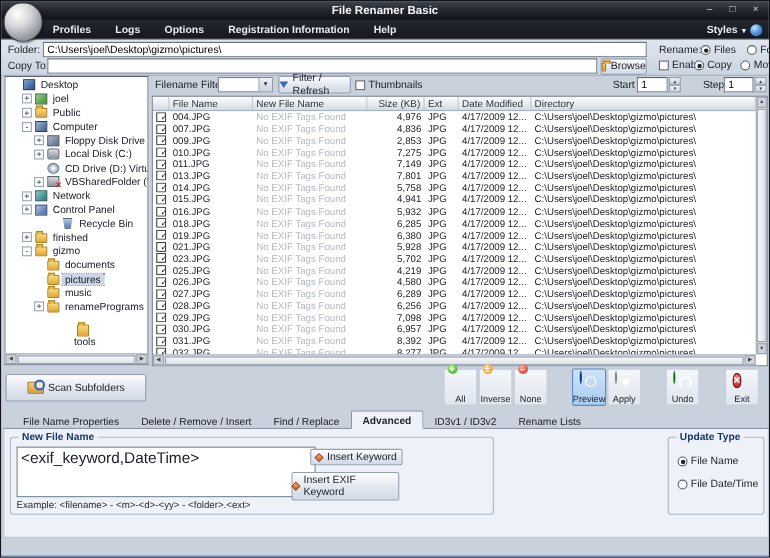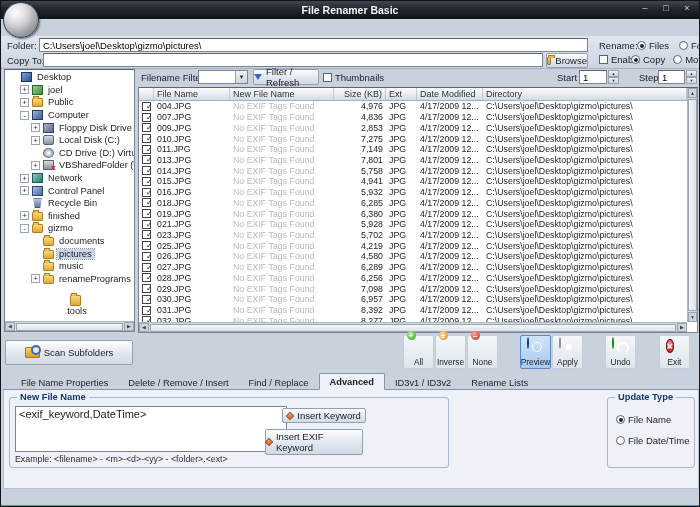--- a/index.html
+++ b/index.html
@@ -168,21 +168,21 @@
   .tabstrip { position:absolute; left:2px; top:370px; width:696px; height:19px; display:flex;
               align-items:flex-end; padding-left:8px; border-bottom:1px solid #8a94a8; }
   .tab { padding:3px 10px 2px; font-size:9.3px; color:#20242c; cursor:default; margin-bottom:-1px; }
   .tab.selected { background:#eef1f7; border:1px solid #8a94a8; border-bottom:1px solid #eef1f7;
                   font-weight:bold; border-radius:2px 2px 0 0; }
   .tabpanel { position:absolute; left:2px; top:389px; width:696px; height:99px; background:#eef1f7;
               border:1px solid #b8c2d2; border-top:none; }
   .groupbox { position:absolute; border:1px solid #aab6ca; border-radius:3px; }
   .groupbox .legend { position:absolute; top:-6px; left:7px; background:#eef1f7; padding:0 3px;
                       font-size:9.3px; font-weight:bold; color:#16366e; }
-  .kw-area { position:absolute; background:#fff; border:1px solid #7a8494; font-size:11px;
+  .kw-area { position:absolute; background:#fff; border:1px solid #7a8494; font-size:14px;
              padding:1px 3px; overflow:hidden; font-family:"Liberation Sans",sans-serif; }
   .pen { width:6px; height:6px; background:linear-gradient(135deg,#ffb060,#d05818);
          transform:rotate(45deg); border:1px solid #a04010; }
   .example { position:absolute; font-size:8.8px; color:#2a2d33; }
 
   
   .statusbar { position:absolute; left:0; top:489px; width:100%; height:15px;
                background:linear-gradient(180deg,#4a4e57,#1e2127 55%,#121419);
                color:#f0f2f5; font-size:9px; }
   .status-left { position:absolute; left:5px; top:2px; }
@@ -202,20 +202,34 @@
   <div class="titlebar">
     <div class="title-text">File Renamer Basic</div>
     <div class="win-controls">
       <span>–</span>
       <span>□</span>
       <span>×</span>
     </div>
   </div>
   <div class="logo"></div>
 
+  <div class="menubar">
+    <div class="menu-items" id="menu-items">
+        <div class="menu-item">Profiles</div>
+        <div class="menu-item">Logs</div>
+        <div class="menu-item">Options</div>
+        <div class="menu-item">Registration Information</div>
+        <div class="menu-item">Help</div>
+      </div>
+    <div class="menu-right">
+      <span>Styles</span>
+      <span style="font-size:7px;">▾</span>
+      <span class="globe"></span>
+    </div>
+  </div>
 
   <div class="toolbar"></div>
   <div class="abs lbl" style="left:6px; top:39px;">Folder:</div>
   <input class="abs txt-input" style="left: 38px; top: 37px; width: 549px;" value="C:\Users\joel\Desktop\gizmo\pictures\">
   <div class="abs lbl" style="left:598px; top:39px;">Rename:</div>
   <div class="abs" id="rename-options" style="left:636px; top:39px; display:flex; gap:10px;">
       <span class="opt">
         <span class="radio sel"></span>
         <span>Files</span>
       </span>
@@ -291,21 +305,21 @@
         <div class="tree-row" style="padding-left: 15px;">
           <span class="expander">+</span>
           <span class="ticon network"></span>
           <span class="label">Network</span>
         </div>
         <div class="tree-row" style="padding-left: 15px;">
           <span class="expander">+</span>
           <span class="ticon controls"></span>
           <span class="label">Control Panel</span>
         </div>
-        <div class="tree-row" style="padding-left: 15px;">
+        <div class="tree-row" style="padding-left: 15px; margin-left: 24px;">
           <span class="expander none">+</span>
           <span class="ticon recycle"></span>
           <span class="label">Recycle Bin</span>
         </div>
         <div class="tree-row" style="padding-left: 15px;">
           <span class="expander">+</span>
           <span class="ticon folder"></span>
           <span class="label">finished</span>
         </div>
         <div class="tree-row" style="padding-left: 15px;">

